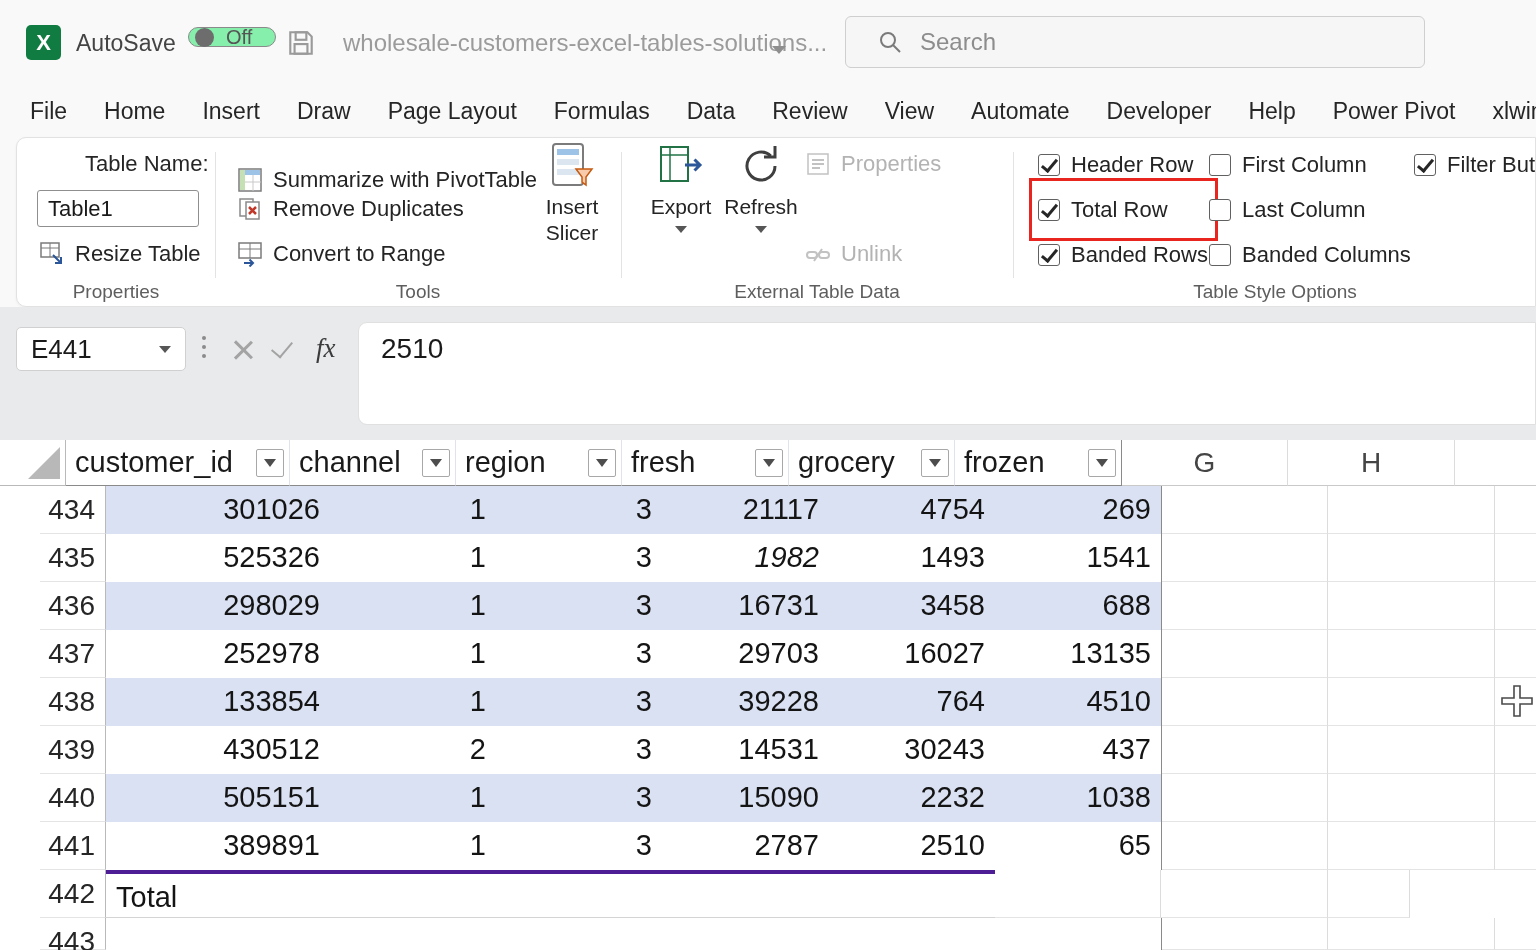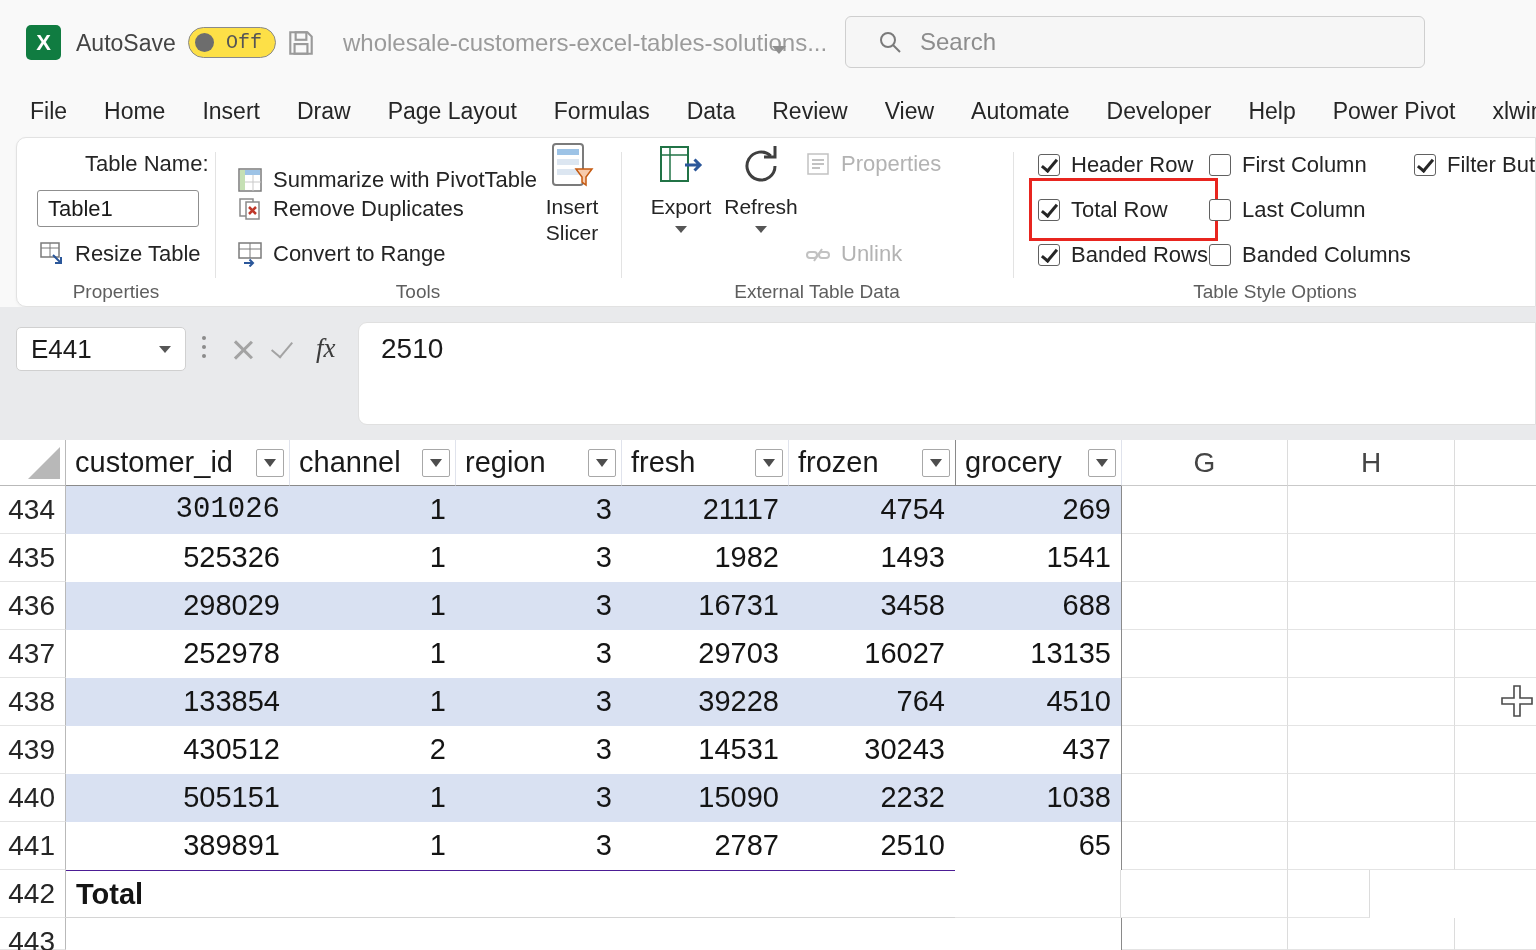--- a/index.html
+++ b/index.html
@@ -5,22 +5,22 @@
   * { margin:0; padding:0; box-sizing:border-box; }
   html,body { width:1536px; height:950px; overflow:hidden; background:#f9f9f9;
     font-family:"Liberation Sans", sans-serif; }
 
   
   .titlebar { position:absolute; top:0; left:0; width:1536px; height:85px; background:#f9f9f9; }
   .xl-logo { position:absolute; left:26px; top:25px; width:35px; height:35px; background:#107c41;
     border-radius:5px; color:#fff; font-weight:bold; font-size:22px; display:flex;
     align-items:center; justify-content:center; }
   .autosave-label { position:absolute; left:76px; top:30px; font-size:23px; color:#444; }
-  .toggle { position:absolute; left:188px; top:27px; width:88px; height:31px; border:1.5px solid #8a8a8a;
-    border-radius:16px; background:#fde047; display:flex; align-items:center;font-family:Liberation Mono, monospace; }
+  .toggle { position:absolute; left:188px; top:27px; width:88px; height:20px; border:1.5px solid #8a8a8a;
+    border-radius:16px; background:#86efac; display:flex; align-items:center; }
   .toggle .knob { width:19px; height:19px; border-radius:50%; background:#6d6d6d; margin-left:6px; }
   .toggle .tlabel { font-size:20px; color:#555; margin-left:12px; }
   .save-icon { position:absolute; left:286px; top:28px; }
   .filename { position:absolute; left:343px; top:29px; font-size:24px; color:#9b9b9b; }
   .fname-chev { position:absolute; left:772px; top:40px; }
   .chev { width:0; height:0; border-left:7px solid transparent; border-right:7px solid transparent;
     border-top:8px solid #8f8f8f; display:inline-block; }
   .chev.dark { border-top-color:#565656; }
   .chev.small { border-left-width:6px; border-right-width:6px; border-top-width:7px; }
   .searchbox { position:absolute; left:845px; top:16px; width:580px; height:52px; background:#f6f6f6;
@@ -89,30 +89,30 @@
   .hcell { flex:none; height:46px; display:flex; align-items:center; background:#fff; }
   .hcell.table-h { font-size:29px; color:#1a1a1a; padding-left:9px; justify-content:space-between;
     border-bottom:1px solid #8a8a8a; border-right:1px solid #e0e3ec; }
   .hcell.letter-h { justify-content:center; font-size:28px; color:#454545;
     border-bottom:1px solid #c9c9c9; border-right:1px solid #dcdcdc; }
   .hcell.table-right { border-right:1px solid #8a8a8a; }
   .filter-btn { width:28px; height:28px; border:1px solid #a8a8a8; background:#fff; margin-right:5px;
     flex:none; display:flex; align-items:center; justify-content:center; border-radius:2px; cursor:default; }
   .tri-down { width:0; height:0; border-left:6px solid transparent; border-right:6px solid transparent;
     border-top:8px solid #4d4d4d; }
-  .grow { display:flex; height:48px; }
+  .grow { display:flex; height:48px;margin-left:40px; }
   .grow.partial { height:32px; overflow:hidden; }
   .rowhdr { width:66px; flex:none; font-size:28px; color:#262626; text-align:right; padding-right:10px;
     line-height:48px; border-right:1px solid #b9b9b9; border-bottom:1px solid #e4e4e4; background:#fff; }
   .cell { flex:none; font-size:29px; line-height:47px; text-align:right; padding-right:10px; color:#141414;
     position:relative; white-space:nowrap; }
   .cell.banded { background:#D9E1F2; }
   .cell.empty { border-right:1px solid #dcdcdc; border-bottom:1px solid #e4e4e4; }
   .cell.table-right { border-right:1px solid #8a8a8a; }
-  .cell.total { border-top:1px solid #4c1d95; border-bottom:1px solid #d4d4d4; font-weight:bold; }
+  .cell.total { border-top:4px solid #4c1d95; border-bottom:1px solid #d4d4d4; font-weight:normal; }
   .cell.total-label { text-align:left; padding-left:10px; }
   .cell.total-value { border-bottom:3px solid #2F5597; }
   .tbl-handle { position:absolute; right:-3px; bottom:-7px; width:10px; height:10px; background:#2F5597; }
 
   .cursor-cross { position:absolute; left:1499px; top:683px; z-index:60; }
 </style>
 </head>
 <body>
 
 <div class="titlebar">
@@ -332,59 +332,59 @@
         <div class="filter-btn">
           <div class="tri-down"></div>
         </div>
       </div>
       <div class="hcell table-h" style="width: 167px;">
         <span>fresh</span>
         <div class="filter-btn">
           <div class="tri-down"></div>
         </div>
       </div>
+      <div class="hcell table-h" style="width: 166px;">
+        <span>grocery</span>
+        <div class="filter-btn">
+          <div class="tri-down"></div>
+        </div>
+      </div>
       <div class="hcell table-h table-right" style="width: 167px;">
         <span>frozen</span>
         <div class="filter-btn">
           <div class="tri-down"></div>
         </div>
       </div>
-      <div class="hcell table-h" style="width: 166px;">
-        <span>grocery</span>
-        <div class="filter-btn">
-          <div class="tri-down"></div>
-        </div>
-      </div>
       <div class="hcell letter-h" style="width: 166px;">
         <span>G</span>
       </div>
       <div class="hcell letter-h" style="width: 167px;">
         <span>H</span>
       </div>
       <div class="hcell letter-h" style="width: 82px;"></div>
     </div>
   <div>
       <div class="grow">
         <div class="rowhdr">434</div>
-        <div class="cell banded" style="width: 224px; font-family: Liberation Mono, monospace;">301026</div>
+        <div class="cell banded" style="width: 224px;">301026</div>
         <div class="cell banded" style="width: 166px;">1</div>
         <div class="cell banded" style="width: 166px;">3</div>
         <div class="cell banded" style="width: 167px;">21117</div>
         <div class="cell banded" style="width: 166px;">4754</div>
         <div class="cell banded table-right" style="width: 167px;">269</div>
         <div class="cell empty" style="width: 166px;"></div>
         <div class="cell empty" style="width: 167px;"></div>
         <div class="cell empty" style="width: 82px;"></div>
       </div>
       <div class="grow">
         <div class="rowhdr">435</div>
         <div class="cell" style="width: 224px;">525326</div>
         <div class="cell" style="width: 166px;">1</div>
         <div class="cell" style="width: 166px;">3</div>
-        <div class="cell" style="width: 167px;">1982</div>
+        <div class="cell" style="width: 167px; font-style: italic;">1982</div>
         <div class="cell" style="width: 166px;">1493</div>
         <div class="cell table-right" style="width: 167px;">1541</div>
         <div class="cell empty" style="width: 166px;"></div>
         <div class="cell empty" style="width: 167px;"></div>
         <div class="cell empty" style="width: 82px;"></div>
       </div>
       <div class="grow">
         <div class="rowhdr">436</div>
         <div class="cell banded" style="width: 224px;">298029</div>
         <div class="cell banded" style="width: 166px;">1</div>

